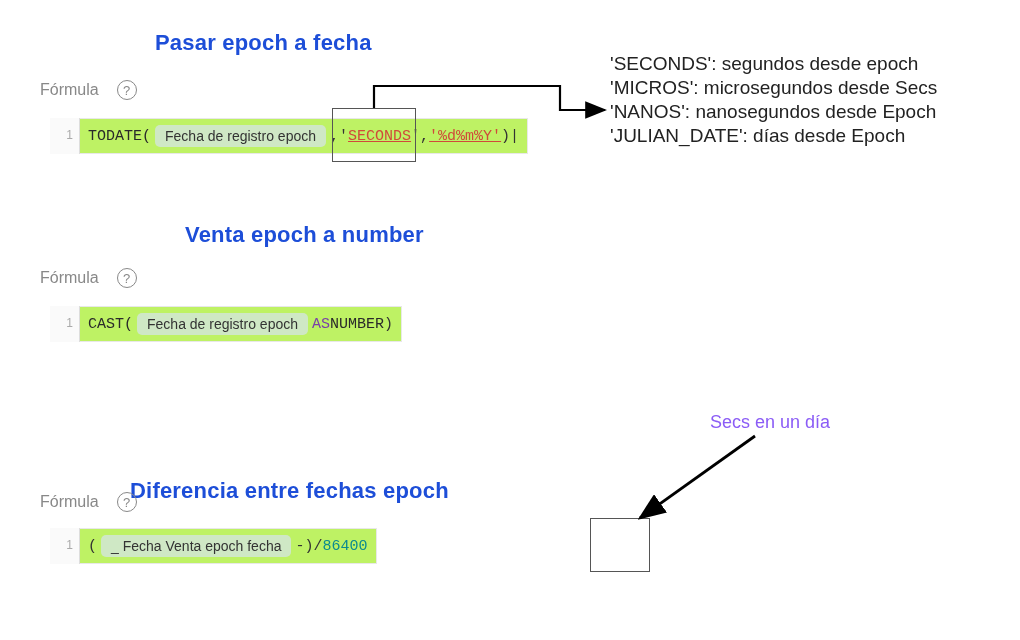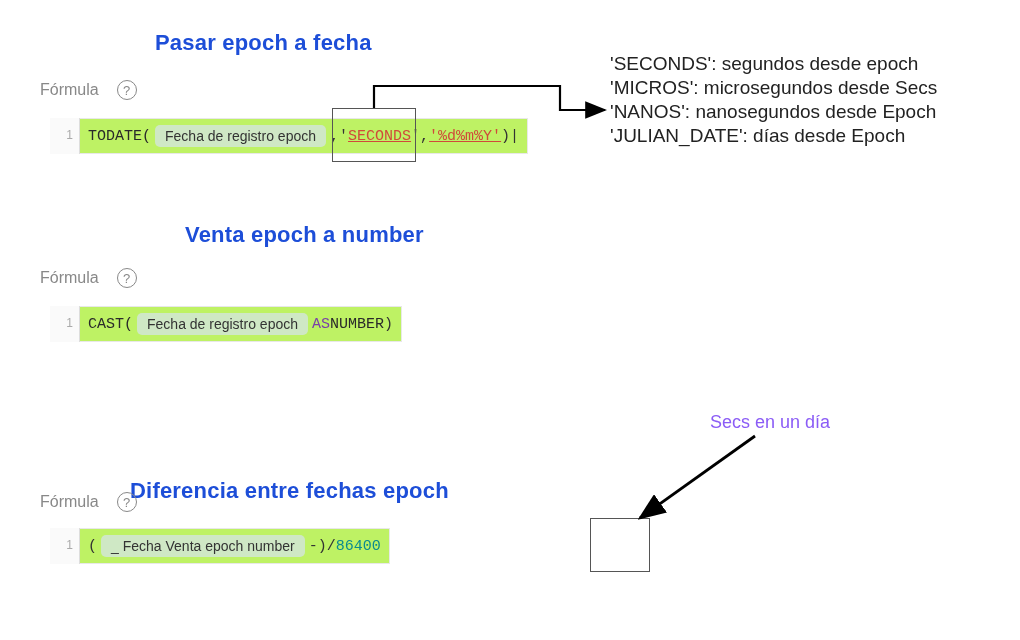--- a/index.html
+++ b/index.html
@@ -166,21 +166,21 @@
 
 <div class="formula-label" style="left:40px; top:492px;">
   <span>Fórmula</span>
   <span class="help-icon">?</span>
 </div>
 
 <div class="formula-row" style="left:50px; top:528px;">
   <div class="gutter">1</div>
   <div class="code">
     <span>(</span>
-    <span class="chip">_ Fecha Venta epoch number</span>
+    <span class="chip">_ Fecha Venta epoch fecha</span>
     <span> - </span>
     <span>)/</span>
     <span class="num">86400</span>
   </div>
 </div>
 
 <div class="callout-box" style="left:590px; top:518px; width:60px; height:54px;"></div>
 
 <div class="caption-italic" style="left:710px; top:412px;">Secs en un día</div>
 

